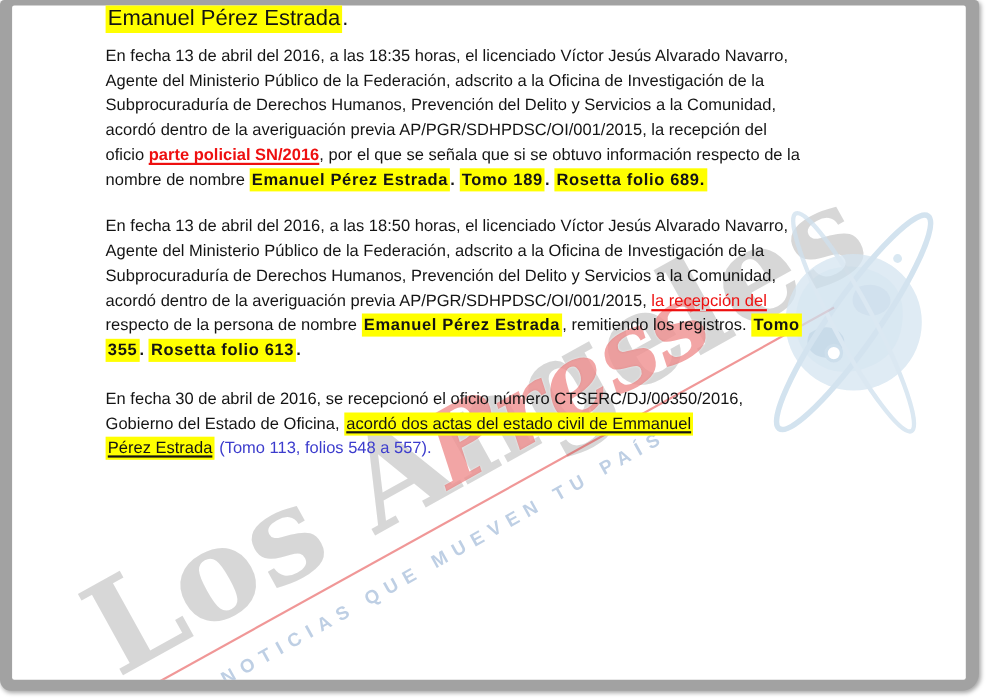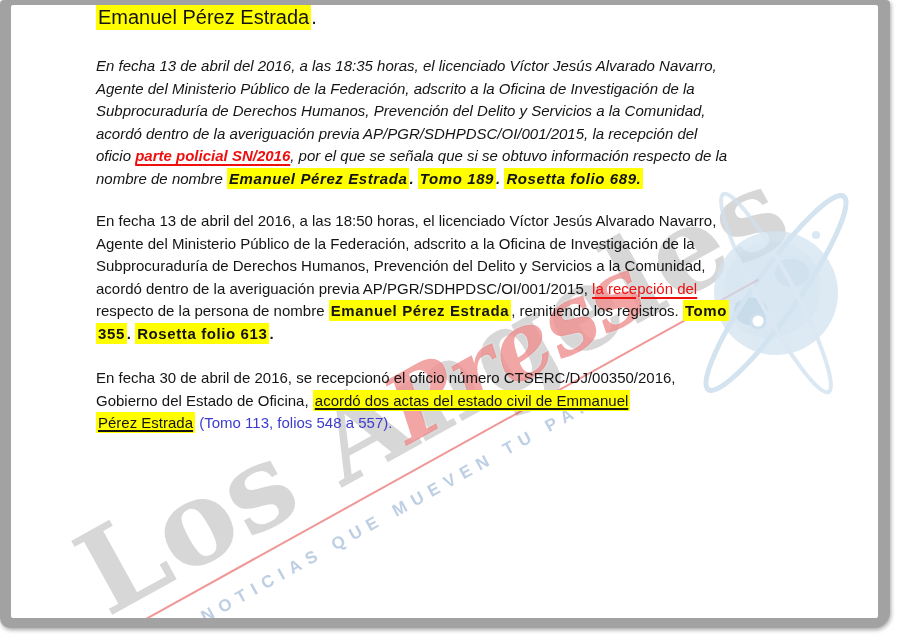--- a/index.html
+++ b/index.html
@@ -39,21 +39,21 @@
     color:var(--wmblue,rgba(150,178,212,.62));
   }
   .wm-globe{position:absolute;left:665px;top:178px;}
   
   .content{position:absolute;left:85px;top:0;width:700px;z-index:2;}
   .doc-title{
     font-size:20px;line-height:24px;white-space:pre;
     color:var(--ink,#141414);
   }
   .para{line-height:22.5px;font-size:15px;color:var(--ink,#141414);}
-  .para-1{margin-top:26px;font-style:italic;}
+  .para-1{margin-top:11px;}
   .para-2{margin-top:20px;}
   .para-3{margin-top:22px;}
   .line{white-space:pre;}
   .seg{padding:0;}
   .seg-b{font-weight:bold;}
   .seg-rbu{
     color:var(--red,#ee0f0f);font-weight:bold;
     text-decoration:underline;text-decoration-thickness:2px;text-underline-offset:3px;
   }
   .seg-ru{

